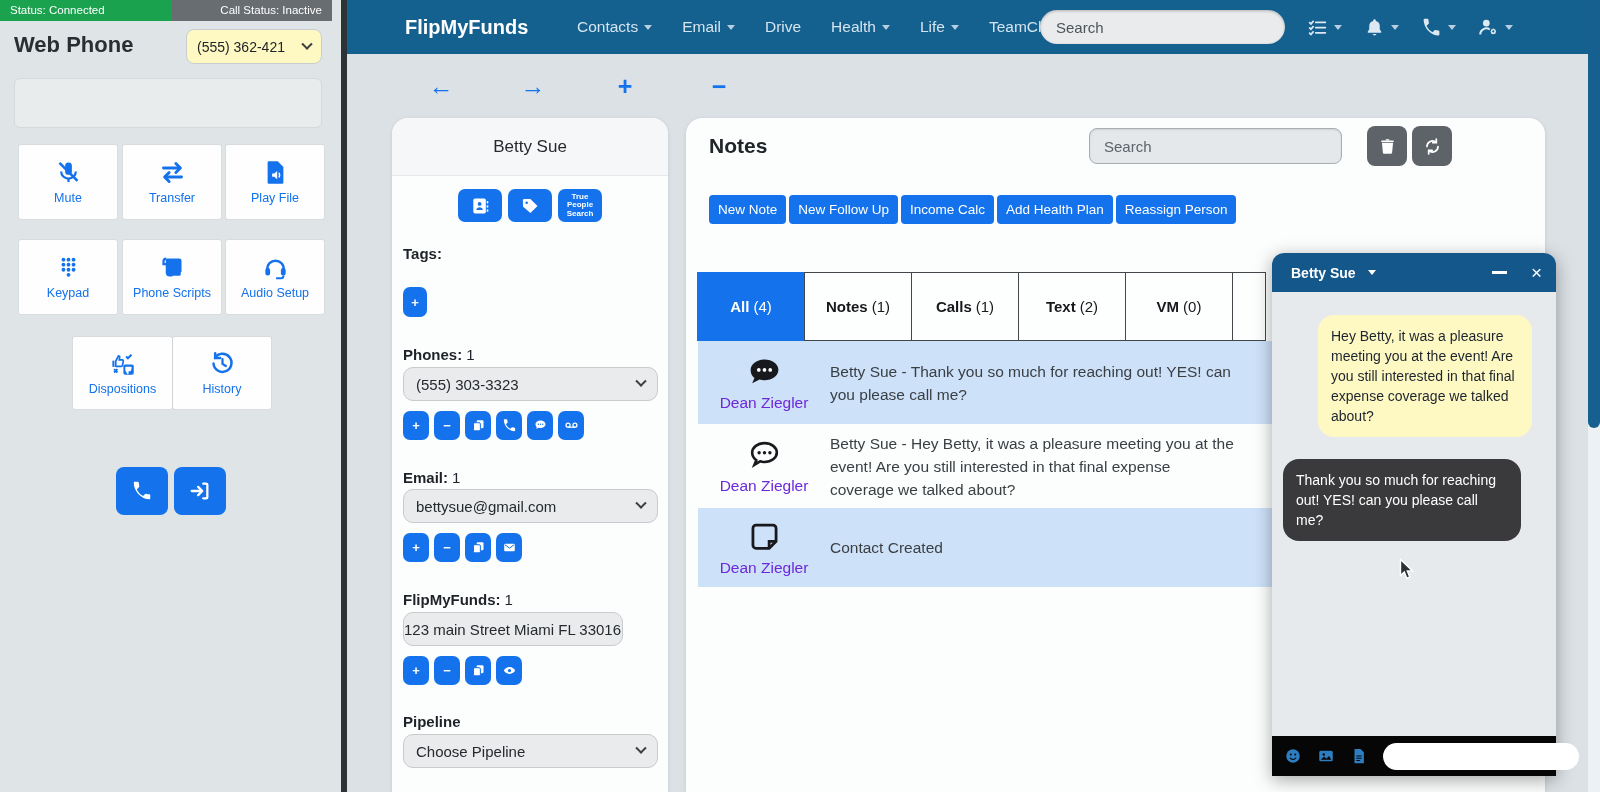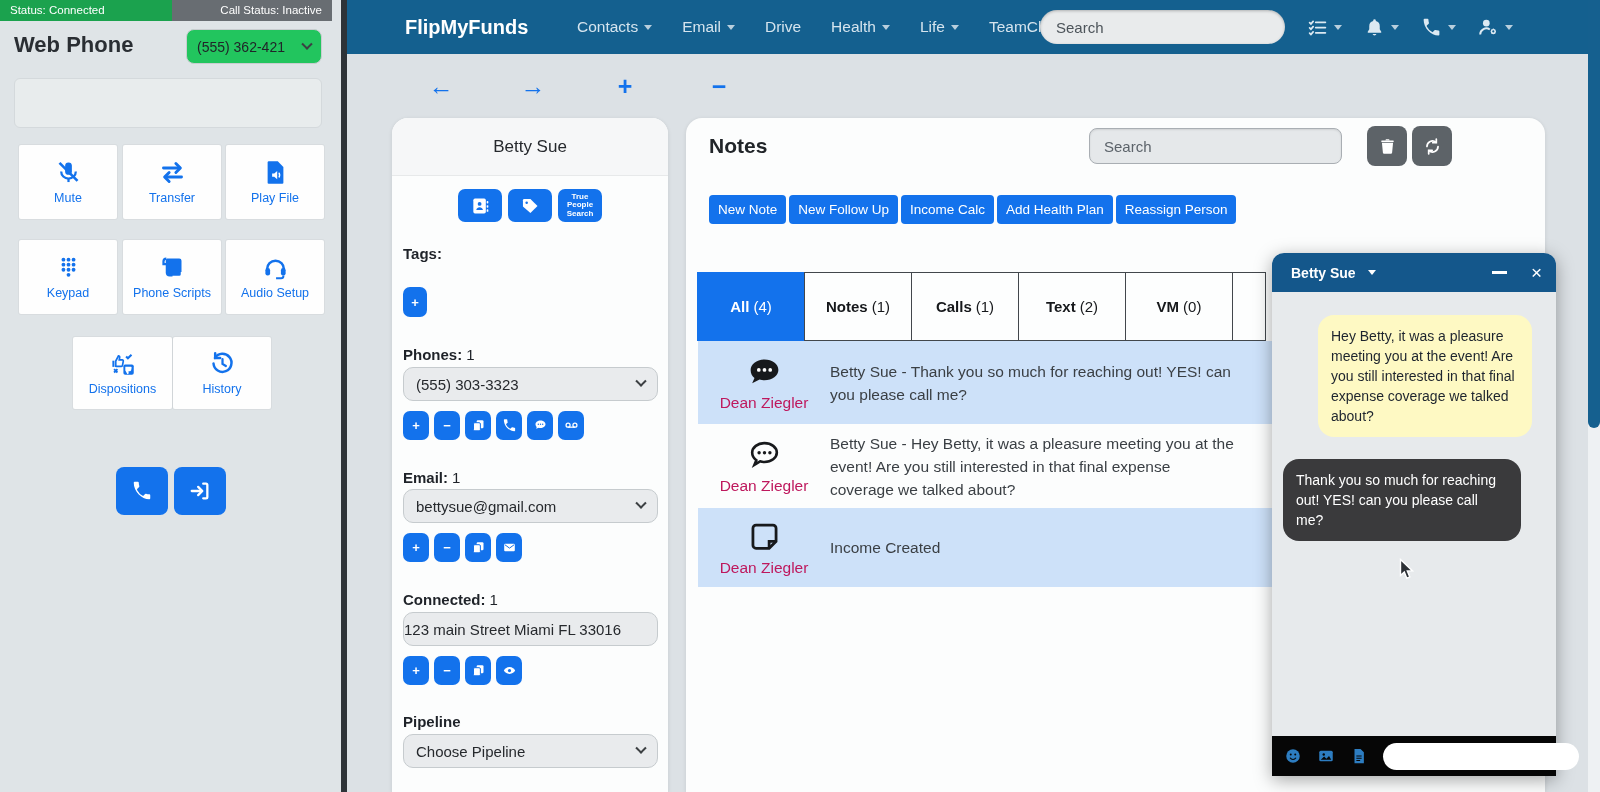--- a/index.html
+++ b/index.html
@@ -4,21 +4,21 @@
 <style>
   * { margin:0; padding:0; box-sizing:border-box; }
   body { font-family:"Liberation Sans", sans-serif; background:#888; }
   .screen { position:relative; width:1600px; height:792px; background:#dce1e5; overflow:hidden; }
 
   
   .webphone { position:absolute; left:0; top:0; width:341px; height:792px; background:#dfe4e7; }
   .status-left { position:absolute; left:0; top:0; width:172px; height:21px; background:#1ba24e; color:#fff; font-size:11.5px; line-height:21px; padding-left:10px; }
   .status-right { position:absolute; left:172px; top:0; width:160px; height:21px; background:#686d72; color:#fff; font-size:11.5px; line-height:21px; text-align:right; padding-right:10px; }
   .wp-title { position:absolute; left:14px; top:32px; font-size:22px; font-weight:700; color:#2a2e33; }
-  .wp-select { position:absolute; left:186px; top:29px; width:136px; height:35px; background:#22c55e; border:1px solid #c9cdd0; border-radius:8px; display:flex; align-items:center; padding:0 10px; font-size:14px; color:#212529; cursor:pointer; }
+  .wp-select { position:absolute; left:186px; top:29px; width:136px; height:35px; background:#fef9c3; border:1px solid #c9cdd0; border-radius:8px; display:flex; align-items:center; padding:0 10px; font-size:14px; color:#212529; cursor:pointer; }
   .wp-select .txt { flex:1; white-space:nowrap; overflow:hidden; }
   .chev { width:8px; height:8px; border-right:2px solid #3c4043; border-bottom:2px solid #3c4043; transform:rotate(45deg) translate(-2px,-2px); flex:none; }
   .wp-emptybox { position:absolute; left:14px; top:78px; width:308px; height:50px; background:#e8eced; border:1px solid #d4d9dc; border-radius:6px; }
   .wp-card { position:absolute; width:98px; height:74px; background:#fefefe; border-radius:2px; display:flex; flex-direction:column; align-items:center; justify-content:center; gap:5px; color:#1372ec; cursor:pointer; box-shadow:0 0 0 1px rgba(0,0,0,.03); }
   .wp-card svg { width:27px; height:27px; }
   .wp-card .lbl { font-size:12.5px; color:#1372ec; }
   .wp-callbtn { position:absolute; width:52px; height:48px; background:#1372ec; border-radius:8px; display:flex; align-items:center; justify-content:center; cursor:pointer; }
   .wp-callbtn svg { width:22px; height:22px; color:#fff; }
   .divider { position:absolute; left:341px; top:0; width:6px; height:792px; background:#2e3338; }
 
@@ -47,21 +47,21 @@
   .cc-bluebtn { width:44px; height:33px; background:#1372ec; border-radius:7px; display:flex; align-items:center; justify-content:center; cursor:pointer; color:#fff; }
   .cc-bluebtn svg { width:20px; height:20px; }
   .tps { flex-direction:column; line-height:8.5px; font-size:8px; font-weight:700; }
   .cc-label { position:absolute; left:11px; font-size:15px; font-weight:700; color:#1f2329; }
   .cc-label .cnt { font-weight:400; margin-left:4px; }
   .sq-btn { width:26px; height:29px; background:#1372ec; border:none; border-radius:7px; color:#fff; font-size:13px; font-weight:700; display:flex; align-items:center; justify-content:center; cursor:pointer; }
   .sq-btn svg { width:15px; height:15px; }
   .btn-strip { position:absolute; left:11px; display:flex; gap:5px; }
   .cc-select { position:absolute; left:11px; width:255px; height:34px; background:#e9ebed; border:1px solid #c6cbce; border-radius:10px; display:flex; align-items:center; padding:0 12px; font-size:15px; color:#26292d; cursor:pointer; }
   .cc-select .txt { flex:1; white-space:nowrap; overflow:hidden; }
-  .cc-input { position:absolute; left:11px; width:255px; height:34px; background:#e9ebed; border:1px solid #c6cbce; border-radius:10px; padding:0 0; font-size:15px; color:#26292d; font-family:"Liberation Sans",sans-serif; }
+  .cc-input { position:absolute; left:11px; width:220px; height:34px; background:#e9ebed; border:1px solid #c6cbce; border-radius:10px; padding:0 0; font-size:15px; color:#26292d; font-family:"Liberation Sans",sans-serif; }
 
   
   .notes-card { position:absolute; left:339px; top:64px; width:859px; height:674px; background:#fcfdfd; border-radius:16px 16px 0 0; box-shadow:0 1px 4px rgba(0,0,0,.10); }
   .notes-title { position:absolute; left:23px; top:16px; font-size:21px; font-weight:600; color:#212529; }
   .notes-search { position:absolute; left:403px; top:10px; width:253px; height:36px; background:#e5e8ea; border:1px solid #a9aeb3; border-radius:8px; padding:0 14px; font-size:15px; color:#33383d; font-family:"Liberation Sans",sans-serif; box-shadow:inset 0 1px 2px rgba(0,0,0,.10); }
   .notes-search::placeholder { color:#5c636a; }
   .gray-btn { position:absolute; top:8px; width:40px; height:40px; background:#5d6368; border:none; border-radius:8px; display:flex; align-items:center; justify-content:center; cursor:pointer; }
   .gray-btn svg { width:19px; height:19px; }
   .actions { position:absolute; left:23px; top:77px; display:flex; gap:3px; }
   .action-btn { height:29px; background:#1372ec; color:#fff; border:none; border-radius:4px; font-size:13.5px; padding:0 9px; cursor:pointer; font-family:"Liberation Sans",sans-serif; white-space:nowrap; }
@@ -69,21 +69,21 @@
   .tab { width:108px; height:69px; background:#fdfefe; border:1px solid #42474c; margin-left:-1px; display:flex; align-items:center; justify-content:center; font-size:15px; color:#16181b; cursor:pointer; }
   .tab .cnt { font-weight:400; margin-left:4px; }
   .tab b { font-weight:700; }
   .tab.active { background:#1372ec; color:#fff; border-color:#1372ec; }
   .tab.sliver { width:34px; }
   .rows { position:absolute; left:12px; top:223px; width:847px; }
   .note-row { display:flex; align-items:center; min-height:79px; }
   .note-row.hl { background:#cde1f9; }
   .row-author { width:132px; flex:none; display:flex; flex-direction:column; align-items:center; justify-content:center; padding:10px 0; }
   .row-author svg { width:37px; height:37px; color:#17191c; }
-  .row-author .nm { font-size:15.5px; color:#be185d; margin-top:3px; }
+  .row-author .nm { font-size:15.5px; color:#6d28d9; margin-top:3px; }
   .row-text { font-size:15.5px; color:#3a3f44; line-height:23px; max-width:405px; padding:10px 0; }
   .r1 { height:83px; } .r2 { height:84px; } .r3 { height:79px; }
 
   
   .chat { position:absolute; left:925px; top:199px; width:284px; height:523px; border-radius:12px 12px 0 0; box-shadow:0 4px 18px rgba(0,0,0,.35); }
   .chat-header { position:absolute; left:0; top:0; width:100%; height:39px; background:#14578b; border-radius:12px 12px 0 0; display:flex; align-items:center; padding:0 14px; }
   .chat-title { color:#fff; font-size:14px; font-weight:700; margin-left:5px; }
   .chat-caret { width:0; height:0; border-left:4px solid transparent; border-right:4px solid transparent; border-top:5px solid #fff; margin-left:12px; cursor:pointer; }
   .chat-min { margin-left:auto; width:15px; height:2.5px; background:#fff; margin-right:24px; cursor:pointer; }
   .chat-close { color:#fff; font-size:19px; line-height:19px; cursor:pointer; }
@@ -365,21 +365,21 @@
             </svg>
           </button>
         <button class="sq-btn">
             <svg viewBox="0 0 24 24">
               <rect x="3.5" y="6" width="17" height="12" rx="1.5" fill="#fff"></rect>
               <path d="M4.5 7.5L12 13l7.5-5.5" stroke="#1372ec" stroke-width="1.6" fill="none"></path>
             </svg>
           </button>
       </div>
 
-      <div class="cc-label" style="top:473px;"><span>Connected:</span><span class="cnt">1</span></div>
+      <div class="cc-label" style="top:473px;"><span>FlipMyFunds:</span><span class="cnt">1</span></div>
       <input class="cc-input" style="top: 494px;" value="123 main Street Miami FL 33016">
       <div class="btn-strip" style="top:538px;">
         <button class="sq-btn">+</button>
         <button class="sq-btn">−</button>
         <button class="sq-btn">
             <svg viewBox="0 0 24 24">
               <rect x="9" y="3.5" width="11" height="13" rx="2" fill="#fff"></rect>
               <rect x="4" y="7.5" width="11" height="13" rx="2" fill="#fff" stroke="#1372ec" stroke-width="1.6"></rect>
             </svg>
           </button>
@@ -475,21 +475,21 @@
           <div class="row-text">Betty Sue - Hey Betty, it was a pleasure meeting you at the event!  Are you still interested in that final expense coverage we talked about?</div>
         </div>
         <div class="note-row hl r3">
           <div class="row-author">
             <svg viewBox="0 0 24 24">
                 <path d="M6.5 4h11a2 2 0 0 1 2 2v8.5L15 19H6.5a2 2 0 0 1-2-2V6a2 2 0 0 1 2-2z" fill="none" stroke="currentColor" stroke-width="1.8"></path>
                 <path d="M19.5 14.5H15V19" fill="none" stroke="currentColor" stroke-width="1.8"></path>
               </svg>
             <span class="nm">Dean Ziegler</span>
           </div>
-          <div class="row-text">Income Created</div>
+          <div class="row-text">Contact Created</div>
         </div>
       </div>
     </section>
 
     <section class="chat">
       <div class="chat-header">
         <span class="chat-title">Betty Sue</span>
         <span class="chat-caret"></span>
         <span class="chat-min"></span>
         <span class="chat-close">×</span>

